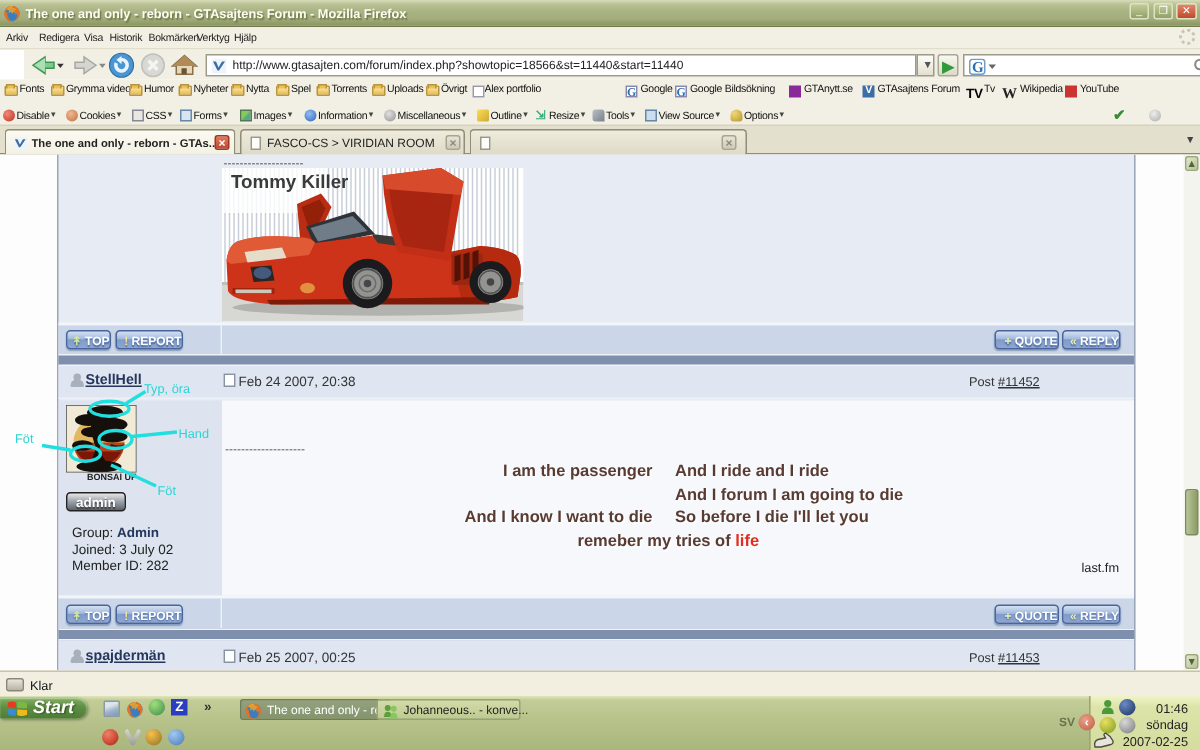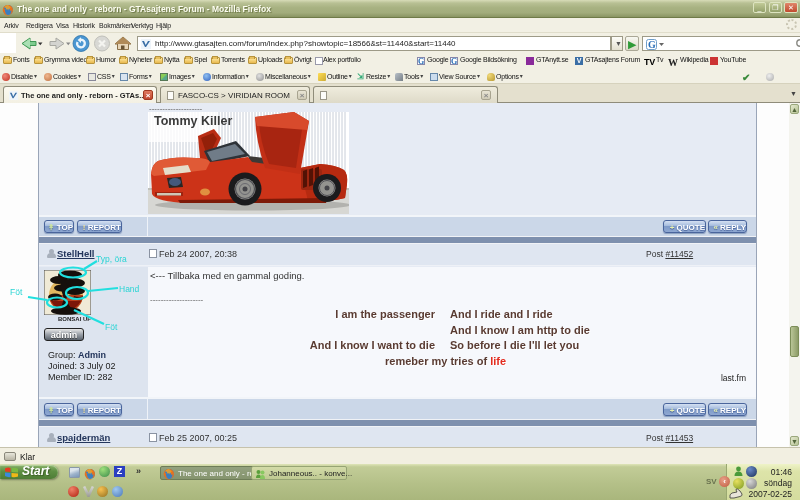--- a/index.html
+++ b/index.html
@@ -411,25 +411,24 @@
     </g>
     <rect width="47" height="45" fill="none" stroke="#4a4a4a" stroke-width="1"></rect>
   </svg>
   <div class="abs" style="left:58px;top:213px;width:60px;font-size:6px;font-weight:bold;color:#222">BONSAI UF</div>
 
   <div class="abs" id="adminbadge" style="left:44px;top:225px;width:40px;height:13px;border:1px solid #222;border-radius:3px;background:linear-gradient(180deg,#e8e8e8 0%,#9aa0a8 50%,#5c646e 100%);color:#fff;font-weight:bold;font-size:9px;text-align:center;line-height:12px;text-shadow:0 1px 1px #333">admin</div>
   <div class="abs small" style="left:48px;top:247px">Group: <span style="color:#24365c;font-weight:bold">Admin</span></div>
   <div class="abs small" style="left:48px;top:258px">Joined: 3 July 02</div>
   <div class="abs small" style="left:48px;top:269px">Member ID: 282</div>
 
-  <div class="abs" style="left:150px;top:167px;font-size:9.5px;color:#333">&lt;--- Tillbaka med en gammal goding.</div>
   <div class="abs" style="left:150px;top:192px;font-size:8px;color:#555">--------------------</div>
   <div class="abs lyr" style="left:150px;top:205px;width:285px;text-align:right">I am the passenger</div>
   <div class="abs lyr" style="left:450px;top:205px">And I ride and I ride</div>
-  <div class="abs lyr" style="left:450px;top:221px">And I know I am http to die</div>
+  <div class="abs lyr" style="left:450px;top:221px">And I forum I am going to die</div>
   <div class="abs lyr" style="left:150px;top:236px;width:285px;text-align:right">And I know I want to die</div>
   <div class="abs lyr" style="left:450px;top:236px">So before I die I'll let you</div>
   <div class="abs lyr" style="left:385px;top:252px">remeber my tries of <span style="color:#e32b1e">life</span></div>
   <div class="abs" style="left:700px;top:270px;width:46px;text-align:right;font-size:8.5px;color:#222"><span style="">last.fm</span></div>
 
   <svg class="abs" style="left:0;top:144px" width="200" height="130" viewBox="0 0 200 130" fill="none">
     <g stroke="#21dfdf" stroke-width="2.2">
       <ellipse cx="73" cy="25.5" rx="13" ry="5"></ellipse>
       <path d="M97,14 L84,22"></path>
       <ellipse cx="77" cy="46" rx="11" ry="6"></ellipse>

